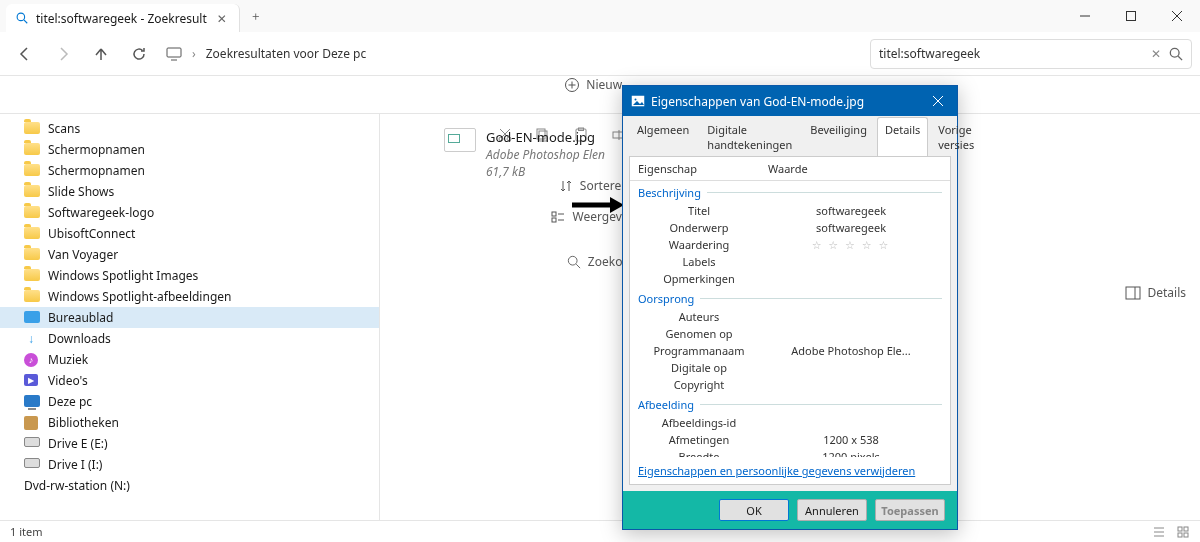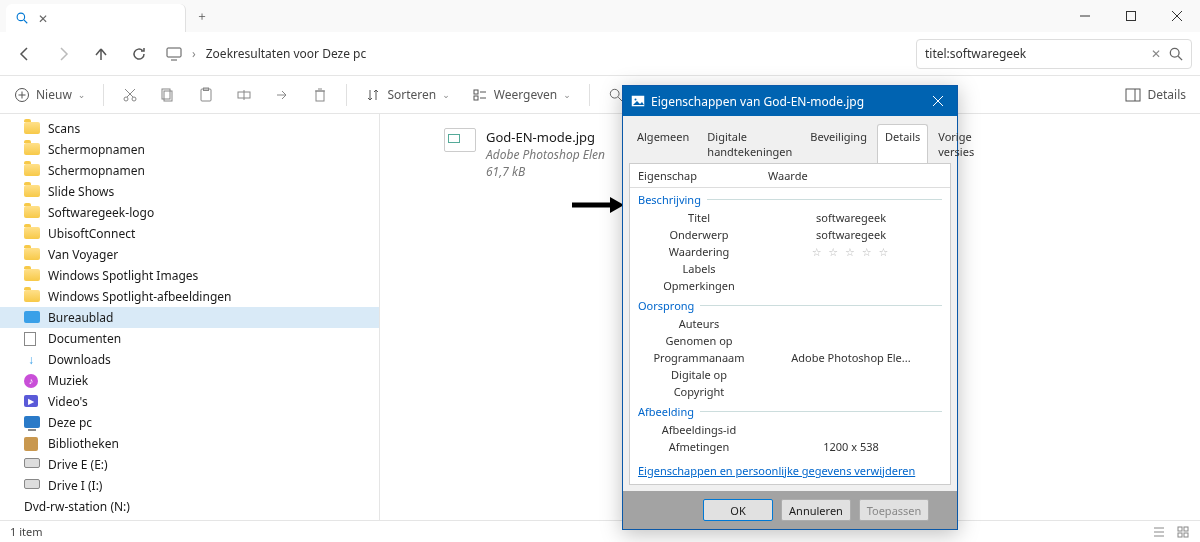--- a/index.html
+++ b/index.html
@@ -14,27 +14,27 @@
 .newtab { width: 32px; display: flex; align-items: center; justify-content: center; color: #555; cursor: pointer; }
 .wincontrols { margin-left: auto; display: flex; }
 .wincontrols div { width: 46px; display: flex; align-items: center; justify-content: center; color: #333; cursor: pointer; }
 
 
 .addrbar { height: 44px; background: #fff; border-bottom: 1px solid #e5e5e5; display: flex; align-items: center; padding: 0 8px; gap: 4px; }
 .navbtn { width: 34px; height: 34px; display: flex; align-items: center; justify-content: center; color: #555; border-radius: 4px; cursor: pointer; }
 .navbtn.dis { color: #bbb; cursor: default; }
 .breadcrumb { flex: 1; display: flex; align-items: center; gap: 10px; padding: 0 6px; color: #333; }
 .breadcrumb .chev { color: #888; }
-.searchbox { width: 276px; height: 30px; border: 1px solid #ddd; border-radius: 4px; display: flex; align-items: center; padding: 0 8px; gap: 8px; background: #fff; margin-left: 10px; }
+.searchbox { width: 322px; height: 30px; border: 1px solid #ddd; border-radius: 4px; display: flex; align-items: center; padding: 0 8px; gap: 8px; background: #fff; margin-left: 10px; }
 .searchbox input { border: none; outline: none; flex: 1; font-size: 12px; color: #333; }
 .searchbox .x { color: #888; cursor: pointer; }
 .searchbox .glass { color: #666; cursor: pointer; }
 
 
-.ribbon { height: 38px; background: #fff; border-bottom: 1px solid #e5e5e5; display: flex; align-items: center; padding: 0 10px; gap: 14px; color: #555; }
+.ribbon { height: 38px; background: #fff; border-bottom: 1px solid #e5e5e5; display: flex; align-items: center; padding: 0 10px; gap: 14px; color: #555; flex-direction: column; }
 .ribbon .grp { display: flex; align-items: center; gap: 14px; }
 .ribbon .sep { width: 1px; height: 22px; background: #e0e0e0; }
 .rbtn { display: flex; align-items: center; gap: 6px; cursor: pointer; height: 28px; padding: 0 4px; border-radius: 4px; }
 .rbtn .ic { width: 16px; height: 16px; display: flex; align-items: center; justify-content: center; }
 .ribbon .right { margin-left: auto; }
 
 
 .main { display: flex; height: calc(100% - 32px - 44px - 38px - 22px); background: #fff; }
 .sidebar { width: 380px; border-right: 1px solid #e5e5e5; overflow-y: auto; padding: 4px 0; }
 .tree-item { display: flex; align-items: center; gap: 8px; height: 21px; padding: 0 8px 0 24px; cursor: pointer; white-space: nowrap; }
@@ -54,40 +54,40 @@
 
 
 .arrow { position: absolute; left: 570px; top: 195px; z-index: 5; }
 
 
 .dialog { position: absolute; left: 622px; top: 85px; width: 336px; height: 445px; background: #f0f0f0; border: 1px solid #0a58a8; box-shadow: 0 4px 20px rgba(0,0,0,0.25); z-index: 10; display: flex; flex-direction: column; }
 .dlg-titlebar { height: 30px; background: #0063b1; color: #fff; display: flex; align-items: center; padding: 0 6px 0 8px; }
 .dlg-titlebar .ic { margin-right: 6px; }
 .dlg-titlebar .t { flex: 1; font-size: 12px; }
 .dlg-titlebar .xc { width: 26px; height: 22px; display: flex; align-items: center; justify-content: center; cursor: pointer; }
-.dlg-tabs { display: flex; background: #f0f0f0; padding: 8px 6px 0 6px; gap: 2px; font-size: 11px; border-radius: 6px; }
+.dlg-tabs { display: flex; background: #f0f0f0; padding: 1px 6px 0 6px; gap: 2px; font-size: 11px; border-radius: 6px; }
 .dlg-tab { padding: 4px 7px; cursor: pointer; color: #333; border: 1px solid transparent; border-bottom: none; }
 .dlg-tab.active { background: #fff; border-color: #ccc; border-radius: 3px 3px 0 0; }
 .dlg-body { flex: 1; background: #fff; margin: 0 6px 6px 6px; border: 1px solid #ccc; display: flex; flex-direction: column; overflow: hidden; }
 .dlg-table { flex: 1; overflow-y: auto; font-size: 11px; position: relative; }
 .dlg-head { display: flex; border-bottom: 1px solid #ddd; background: #fff; position: sticky; top: 0; }
 .dlg-head div { padding: 4px 8px; color: #333; }
 .dlg-col1 { width: 130px; }
 .dlg-col2 { flex: 1; }
 .dlg-group { color: #0066cc; padding: 4px 8px 2px 8px; font-size: 11px; display: flex; align-items: center; gap: 6px; }
 .dlg-group .line { flex: 1; height: 1px; background: #cdd; }
 .dlg-row { display: flex; padding: 1px 8px; text-align: center; }
 .dlg-row .k { width: 122px; color: #333; }
 .dlg-row .v { flex: 1; color: #333; white-space: nowrap; overflow: hidden; text-overflow: ellipsis; }
 .stars { color: #bbb; letter-spacing: 2px; }
 .dlg-link { color: #0066cc; text-decoration: underline; padding: 6px 8px; font-size: 11px; cursor: pointer; background: #fff; }
-.dlg-buttons { display: flex; justify-content: flex-end; gap: 8px; padding: 8px 28px; background: #a3a3a3; }
+.dlg-buttons { display: flex; justify-content: flex-end; gap: 8px; padding: 8px 12px; background: #14b8a6; }
 .dlg-btn { min-width: 70px; height: 22px; border: 1px solid #adadad; background: #e1e1e1; border-radius: 2px; font-size: 11px; cursor: pointer; display: flex; align-items: center; justify-content: center; }
 .dlg-btn.def { border-color: #0078d4; }
-.dlg-btn.dis { color: #888; cursor: default; }
+.dlg-btn.dis { color: #888; cursor: default; font-weight: bold; }
 
 
 .folder-ic { width: 16px; height: 12px; background: linear-gradient(#ffe08a,#f7c948); border-radius: 2px; position: relative; }
 .folder-ic::before { content: ""; position: absolute; top: -3px; left: 0; width: 7px; height: 3px; background: #f7c948; border-radius: 2px 2px 0 0; }
 .desk-ic { width: 16px; height: 12px; background: #3aa0e8; border-radius: 2px; }
 .doc-ic { width: 12px; height: 14px; background: #fff; border: 1px solid #888; }
 .down-ic { width: 14px; height: 14px; display:flex; align-items:center; justify-content:center; color:#3aa0e8; font-weight:bold; }
 .music-ic { width:14px;height:14px;border-radius:50%;background:#c94fd8;display:flex;align-items:center;justify-content:center;color:#fff;font-size:9px;}
 .video-ic { width:14px;height:12px;background:#5a5ad8;border-radius:2px;display:flex;align-items:center;justify-content:center;color:#fff;font-size:8px;}
 .pc-ic { width:16px;height:12px;background:#2a7ac8;border-radius:2px;position:relative;}
@@ -101,20 +101,21 @@
 <body>
 
 <div class="titlebar">
   <div class="tab">
     <span class="sicon">
       <svg width="12" height="12" viewBox="0 0 16 16">
           <circle cx="6.5" cy="6.5" r="5" fill="none" stroke="#0078d4" stroke-width="1.5"></circle>
           <line x1="10.5" y1="10.5" x2="15" y2="15" stroke="#0078d4" stroke-width="1.5"></line>
         </svg>
     </span>
+    <span class="label">titel:softwaregeek - Zoekresult</span>
     <span class="close">✕</span>
   </div>
   <div class="newtab">＋</div>
   <div class="wincontrols">
     <div>
         <svg width="10" height="10">
           <line x1="0" y1="5" x2="10" y2="5" stroke="#333" stroke-width="1"></line>
         </svg>
       </div>
     <div>
@@ -324,26 +325,20 @@
         <span class="fic">
           <div class="folder-ic"></div>
         </span>
         <span>Windows Spotlight-afbeeldingen</span>
       </div>
       <div class="tree-item sel">
         <span class="fic">
           <div class="desk-ic"></div>
         </span>
         <span>Bureaublad</span>
-      </div>
-      <div class="tree-item">
-        <span class="fic">
-          <div class="doc-ic"></div>
-        </span>
-        <span>Documenten</span>
       </div>
       <div class="tree-item">
         <span class="fic">
           <div class="down-ic">↓</div>
         </span>
         <span>Downloads</span>
       </div>
       <div class="tree-item">
         <span class="fic">
           <div class="music-ic">♪</div>

